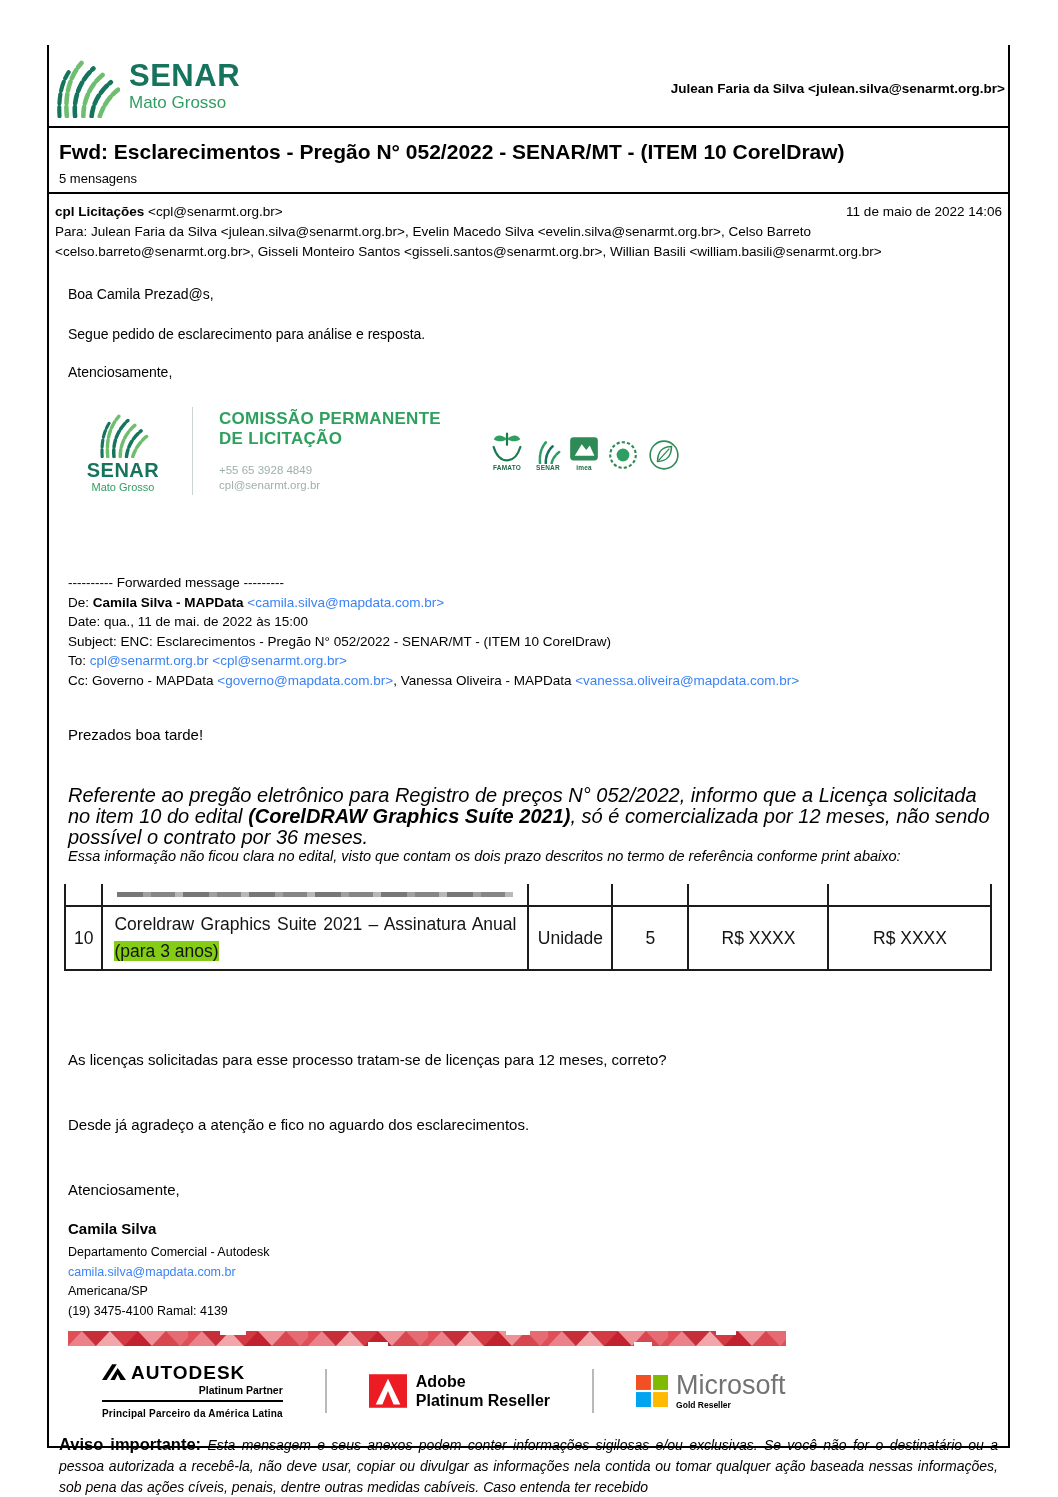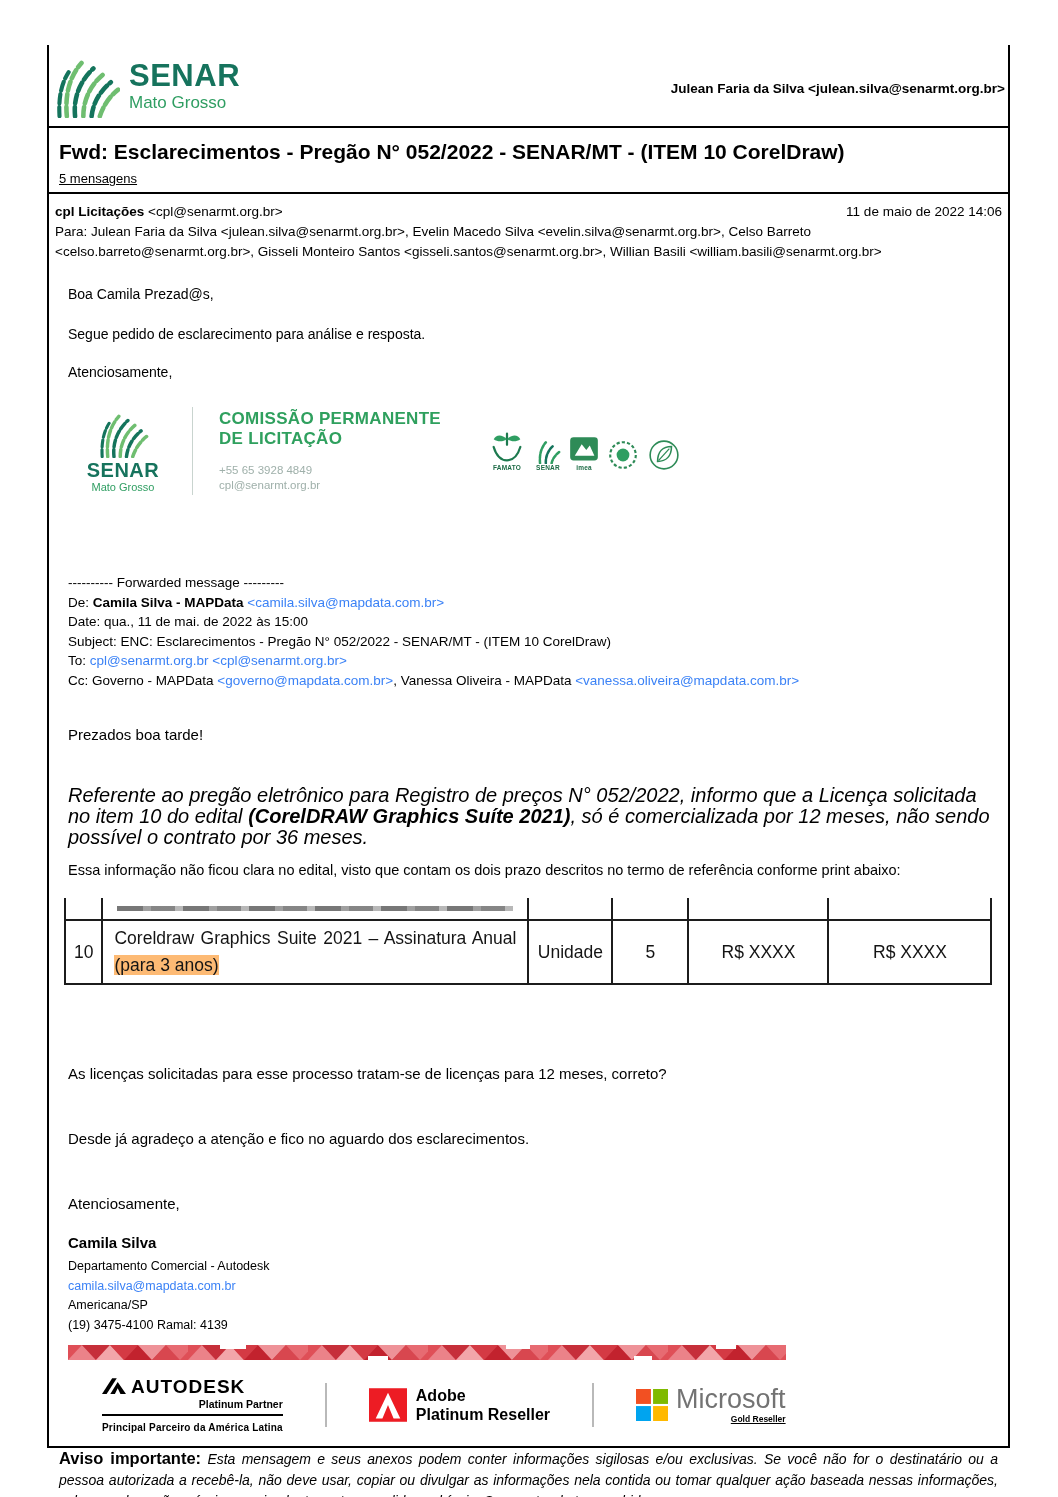--- a/index.html
+++ b/index.html
@@ -16,21 +16,21 @@
   
   .sec-header { height:83px; border-bottom:2px solid #000; position:relative; }
   .brand { position:absolute; left:5px; top:7px; display:flex; align-items:center; gap:9px; }
   .brand-text { display:flex; flex-direction:column; line-height:1; }
   .brand-senar { font-size:31px; font-weight:bold; color:#16735d; letter-spacing:.5px; }
   .brand-mato { font-size:17px; color:#2f9e62; margin-top:3px; }
   .hdr-sender { position:absolute; right:3px; top:36px; font-weight:bold; font-size:13.5px; }
   
   .sec-subject { height:66px; border-bottom:2px solid #000; padding:12px 8px 0 10px; }
   .subject-title { margin:0; font-size:21px; font-weight:bold; }
-  .msg-count { font-size:13px; margin-top:7px;text-decoration:underline; }
+  .msg-count { font-size:13px; margin-top:7px; }
   
   .sec-message { padding:10px 4px 0 4px; display:flow-root; }
   .meta-row { display:flex; justify-content:space-between; font-size:13.5px; padding:0 2px; }
   .meta-from b { font-weight:bold; }
   .para-lines { font-size:13.5px; line-height:20px; margin-top:3px; padding:0 2px; }
   .body-indent { margin-left:15px; margin-right:8px; display:flow-root; }
   p { margin:0; }
   .p-greeting { font-size:14px; margin-top:24px; }
   .p-intro    { font-size:14px; margin-top:24px; }
   .p-regards1 { font-size:14px; margin-top:22px; }
@@ -46,31 +46,31 @@
   .sig-contact { margin-top:14px; font-size:11.5px; color:#9fb0aa; line-height:15px; }
   .sig-cluster { display:flex; align-items:flex-end; gap:8px; margin-left:46px; }
   .cluster-item { display:flex; flex-direction:column; align-items:center; line-height:1; }
   .cluster-label { font-size:6.5px; font-weight:bold; color:#1d6b46; margin-top:1px; letter-spacing:.2px; }
   
   .fwd-block { margin-top:70px; font-size:13.5px; line-height:19.5px; }
   
   .p-hello   { font-size:15px; margin-top:36px; }
   .p-ref     { font-style:italic; font-size:20px; margin-top:42px; line-height:21px; width:930px; }
   .p-ref .bld { font-weight:bold; }
-  .p-clarify { font-size:14.5px; margin-top:14px; }
+  .p-clarify { font-style:italic; font-size:14.5px; }
   
   table.quote { border-collapse:collapse; table-layout:fixed; margin:20px 0 0 -4px; }
   table.quote td { border:2px solid #1c1c1c; padding:8px; font-size:17.5px; color:#141414; }
   tr.partial td { border-top:none; border-bottom:none; height:9px; }
   tr.partial td .smudge { height:5px; margin:0 6px;
     background:repeating-linear-gradient(90deg,#5f5f5f 0 26px,#8f8f8f 26px 34px,#707070 34px 58px,#ababab 58px 66px);
     opacity:.85; }
   tr.mainrow td { height:60px; text-align:center; }
   td.c-desc { text-align:justify !important; padding:4px 11px !important; line-height:27px; }
-  .hl { background:#fdba74; }
+  .hl { background:#84cc16; }
   
   .p-q        { font-size:15px; margin-top:80px; }
   .p-thanks   { font-size:15px; margin-top:48px; }
   .p-regards2 { font-size:15px; margin-top:48px; }
   .sig-name   { font-size:15px; font-weight:bold; margin-top:22px; }
   .sig-lines  { font-size:12.5px; line-height:19.5px; margin-top:6px; }
   
   .banner { margin-top:6px; width:718px; height:23px; display:block; }
   .partners { display:flex; align-items:center; margin-top:10px; margin-left:34px; height:62px; }
   .pdiv { width:2px; height:44px; background:#b9b9b9; margin:0 42px; }
@@ -80,21 +80,21 @@
   .ad-sub { font-size:10.5px; font-weight:bold; text-align:right; margin-top:3px; }
   .ad-rule { height:2px; background:#000; margin-top:5px; }
   .ad-tag { font-size:10px; font-weight:bold; margin-top:7px; letter-spacing:.2px; }
   .adobe { display:flex; align-items:center; gap:9px; }
   .adobe-text { line-height:1; }
   .adobe-name { font-size:16px; font-weight:bold; }
   .adobe-sub  { font-size:16px; font-weight:bold; margin-top:3px; }
   .microsoft { display:flex; align-items:center; gap:8px; }
   .ms-text { line-height:1; }
   .ms-name { font-size:27px; color:#737373; font-weight:normal; }
-  .ms-sub  { font-size:8.5px; font-weight:bold; text-align:right; margin-top:2px;text-decoration:underline; }
+  .ms-sub  { font-size:8.5px; font-weight:bold; text-align:left; margin-top:2px; }
   
   .footer { margin:12px 6px 0 6px; text-align:justify; font-size:14px; line-height:21px; }
   .footer .lbl { font-weight:bold; font-size:16.5px; font-style:normal; }
   .footer .txt { font-style:italic; }
 </style>
 </head>
 <body>
 
 <div class="frame">
 

